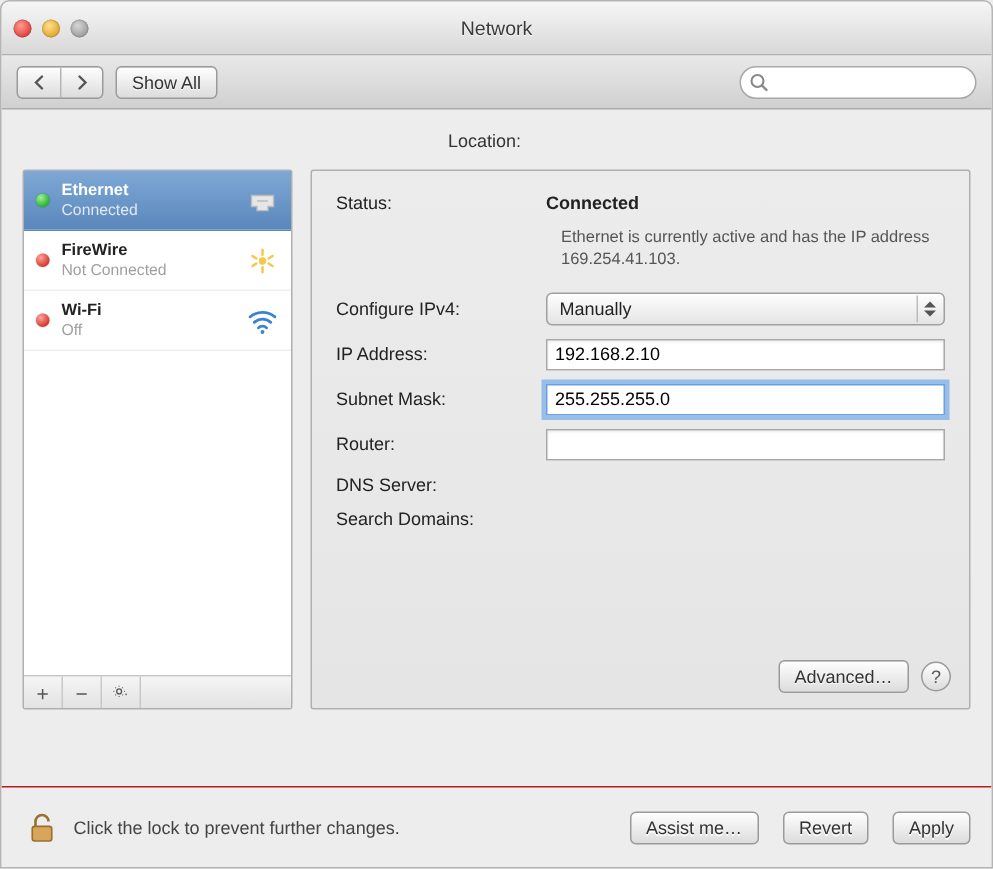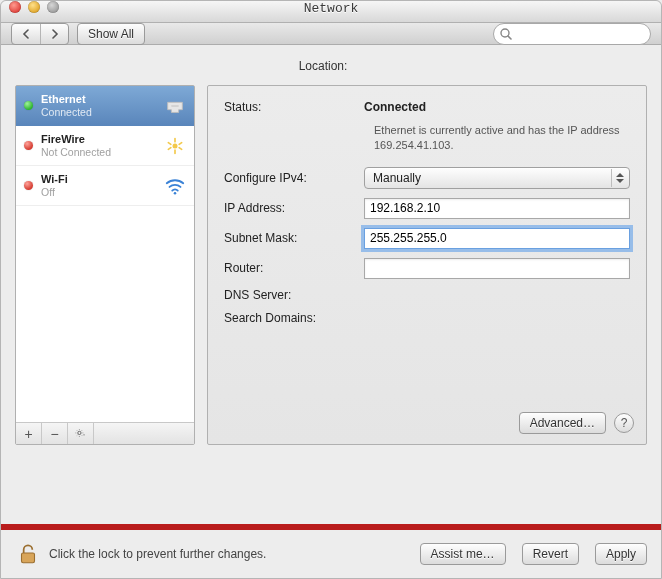--- a/index.html
+++ b/index.html
@@ -12,45 +12,45 @@
     width: 662px;
     height: 579px;
     overflow: hidden;
     position: relative;
     border: 1px solid #b5b5b5;
     border-radius: 6px 6px 0 0;
   }
 
   
   .titlebar {
-    height: 22px;
+    height: 36px;
     background: linear-gradient(to bottom, #f6f6f6, #d8d8d8);
     border-bottom: 1px solid #b0b0b0;
     display: flex;
+    align-items: center;
     position: relative;
     border-radius: 6px 6px 0 0;
-    font-family: Liberation Mono, monospace;
   }
   .traffic { display: flex; gap: 7px; margin-left: 8px; }
   .traffic span {
     width: 12px; height: 12px; border-radius: 50%;
     box-shadow: inset 0 0 1px rgba(0,0,0,.5);
   }
   .tl-close   { background: radial-gradient(circle at 40% 35%, #ff9a8e, #e0443e 70%); }
   .tl-min     { background: radial-gradient(circle at 40% 35%, #ffe08a, #e1a82d 70%); }
   .tl-zoom    { background: radial-gradient(circle at 40% 35%, #d6d6d6, #9e9e9e 70%); }
   .titlebar .title {
     position: absolute; left: 0; right: 0; text-align: center;
     font-size: 13px; color: #3a3a3a; text-shadow: 0 1px 0 #fff;
     pointer-events: none;
   }
 
   
   .toolbar {
-    height: 22px;
+    height: 36px;
     background: linear-gradient(to bottom, #e9e9e9, #d0d0d0);
     border-bottom: 1px solid #acacac;
     display: flex; align-items: center;
     padding: 0 10px;
   }
   .segbtn {
     display: flex;
     border: 1px solid #9a9a9a;
     border-radius: 4px;
     overflow: hidden;
@@ -217,21 +217,21 @@
     border:1px solid #9a9a9a;
     background: linear-gradient(to bottom,#fefefe,#dcdcdc);
     font-size:12px; color:#555; cursor:default;
     display:flex;align-items:center;justify-content:center;
   }
 
   
   .bottombar {
     position:absolute; left:0; right:0; bottom:0;
     height: 54px;
-    border-top: 6px solid #b91c1c;
+    border-top: 1px solid #b91c1c;
     background: #ededed;
     display:flex; align-items:center;
     padding: 0 14px;
     gap: 8px;
   }
   .lockwrap { display:flex; align-items:center; gap:8px; color:#444;}
   .bottombar .spacer { flex:1; }
 </style>
 </head>
 <body>

